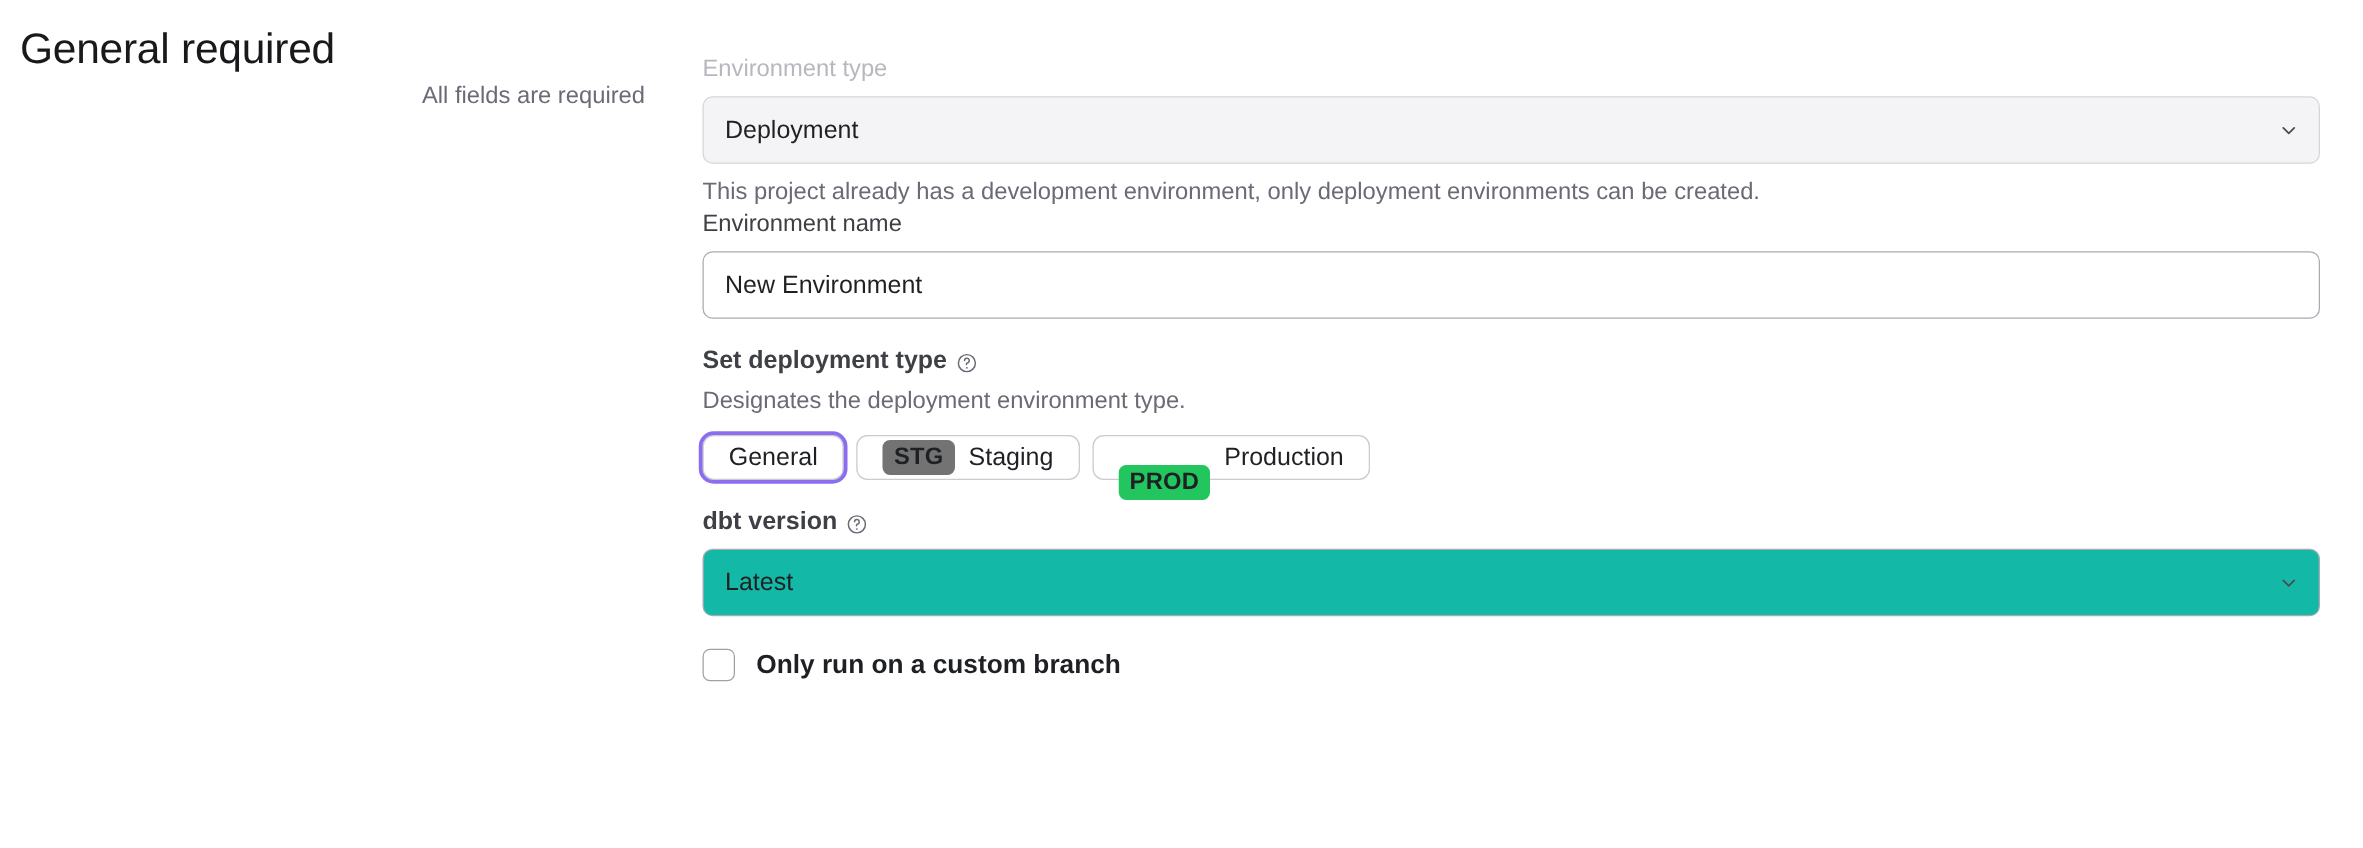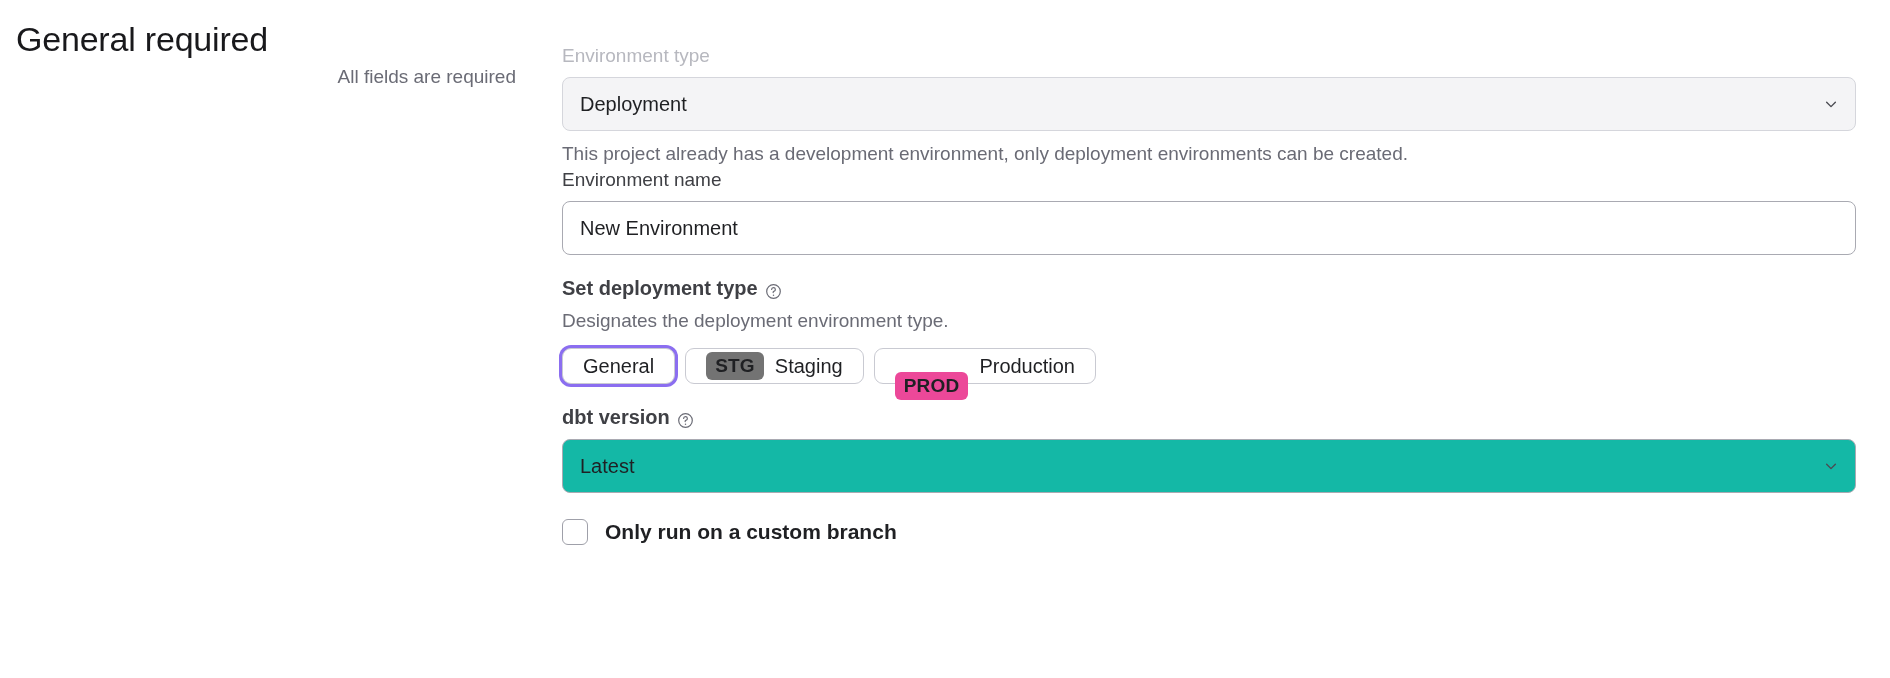--- a/index.html
+++ b/index.html
@@ -180,21 +180,21 @@
     justify-content: center;
     height: 28px;
     padding: 0 9px;
     border-radius: 6px;
     font-size: 19px;
     font-weight: 700;
     letter-spacing: 0.2px;
     color: #1f2023;
   }
   .badge-stg { background: #737373; }
-  .badge-prod { background: #ec4899; margin-top: 40px; }
+  .badge-prod { background: #22c55e; margin-top: 40px; }
 
   
   .check-row {
     display: flex;
     align-items: center;
     gap: 17px;
     margin-top: 26px;
   }
   .checkbox {
     width: 26px;

